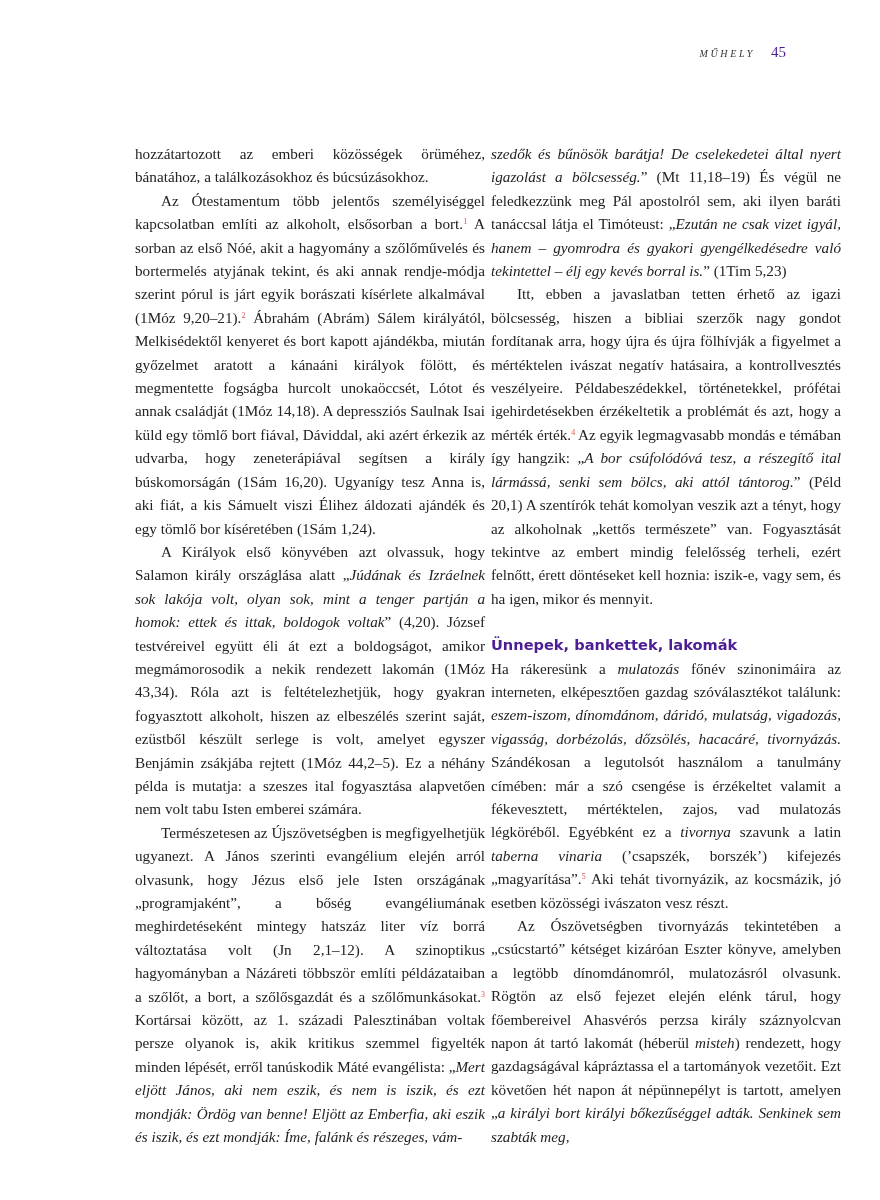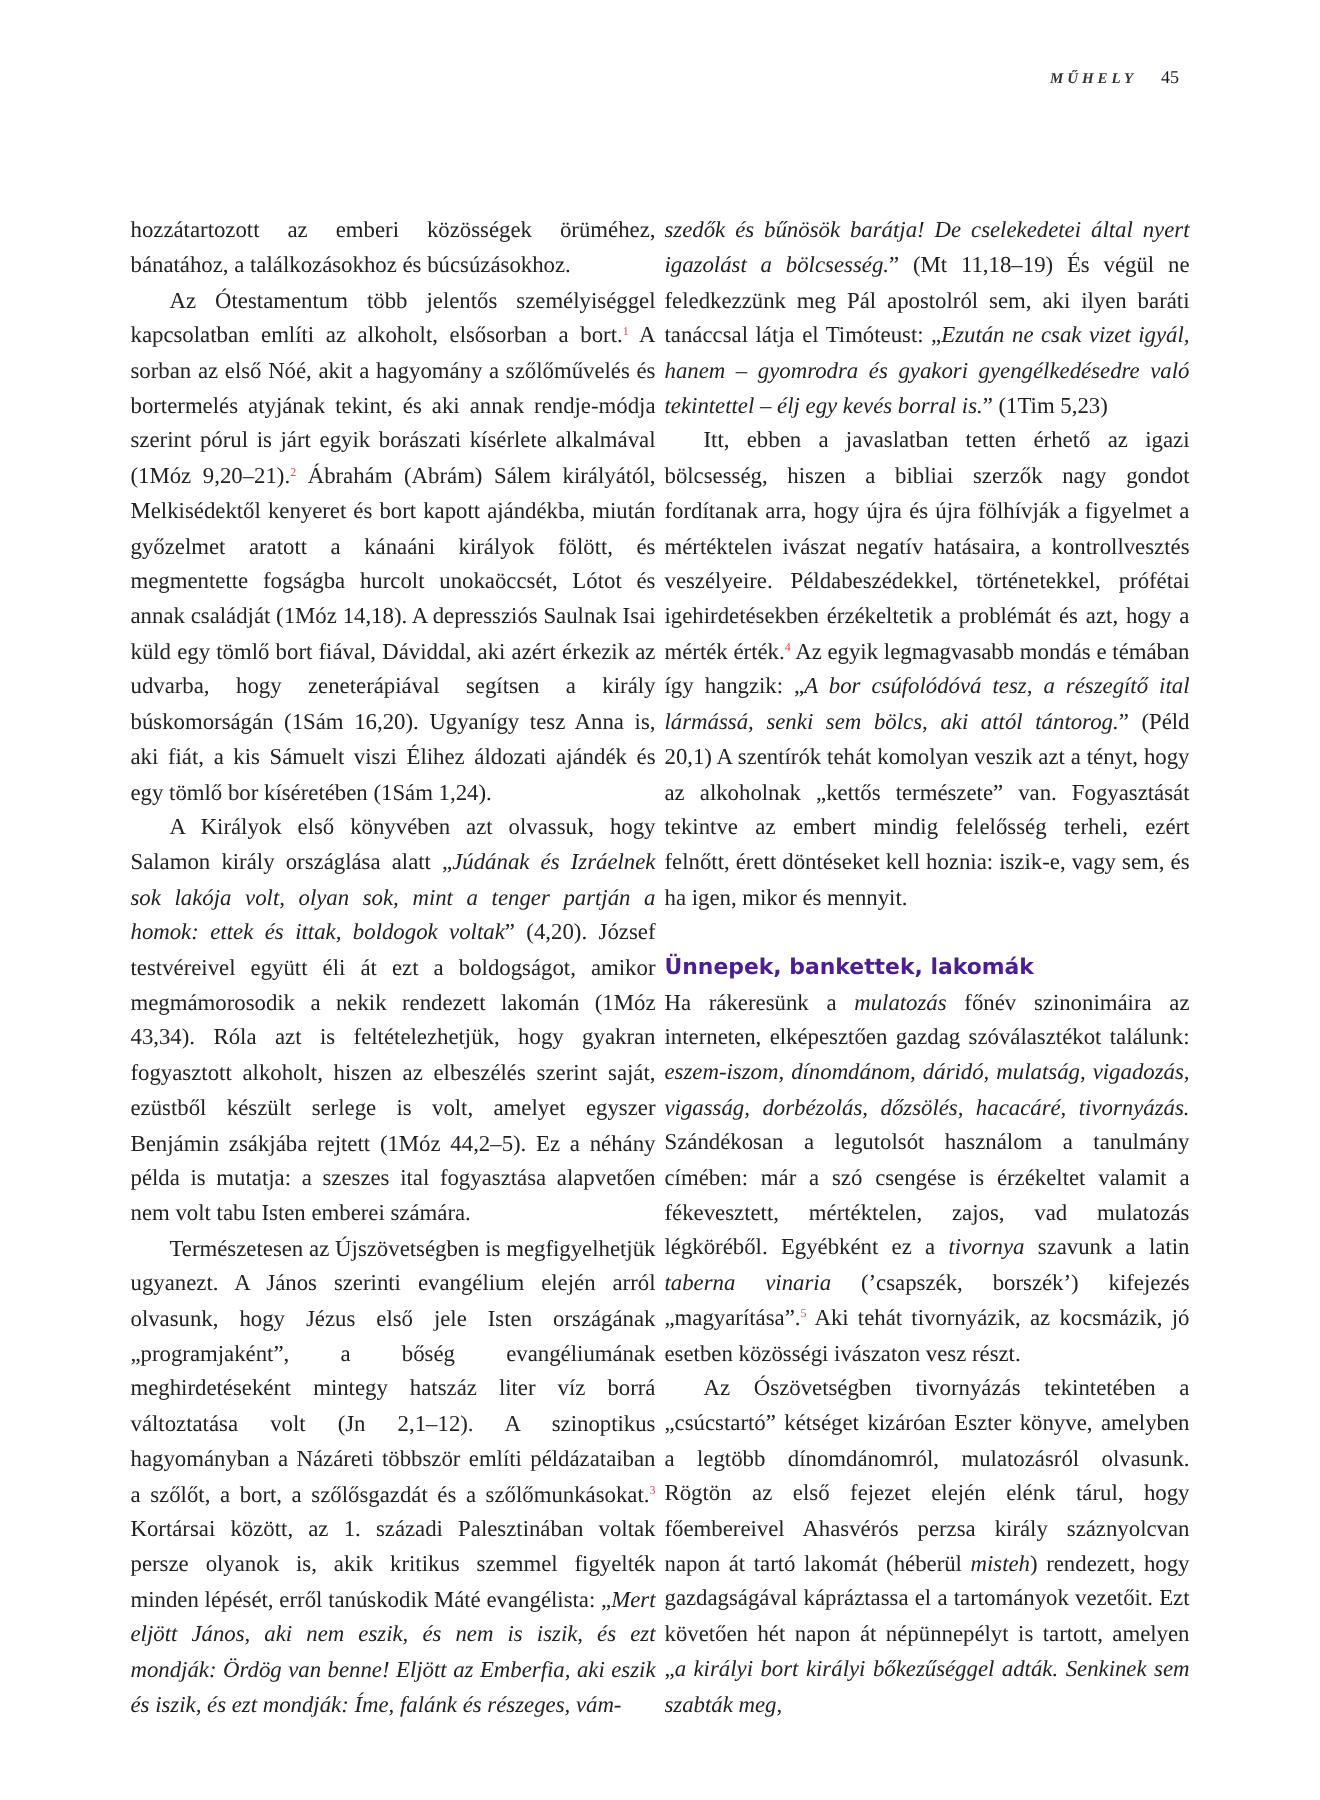--- a/index.html
+++ b/index.html
@@ -1,21 +1,21 @@
 <!DOCTYPE html>
 <html><head>
 <meta charset="utf-8">
 <style>
   html, body { margin: 0; padding: 0; background: #ffffff; }
   body { width: 880px; height: 1200px; position: relative; overflow: hidden;
          font-family: "Liberation Serif", "DejaVu Serif", serif; color: #222222; }
   .running-head { position: absolute; top: 44px; right: 94px; display: flex; align-items: baseline; gap: 16px; }
-  .section-name { font-style: italic; font-size: 10px; letter-spacing: 2.6px; color: #333; font-weight: bold; }
-  .page-number { font-size: 12px; color: #0f172a; }
-  .column { position: absolute; top: 142px; width: 350px; font-size: 15.2px; line-height: 23.4px; text-align: justify; hyphens: manual; }
+  .section-name { font-style: italic; font-size: 10px; letter-spacing: 2.6px; color: #333; }
+  .page-number { font-size: 15px; color: #4c1d95; }
+  .column { position: absolute; top: 142px; width: 350px; font-size: 15.2px; line-height: 23.4px; text-align: justify; hyphens: manual; margin-left: 48px; }
   .col-left { left: 87px; }
   .col-right { left: 443px; }
   p { margin: 0; }
   p.indent { text-indent: 26px; }
   i { }
   sup.fn { color: #d9534f; font-size: 8px; vertical-align: 5px; line-height: 0; }
   h3.subhead { font-family: "DejaVu Sans", "Liberation Sans", sans-serif; font-weight: bold; font-size: 14.6px; margin: 23px 0 0 0; line-height: 23.4px; color: #4c1d95; }
 </style>
 </head>
 <body>

